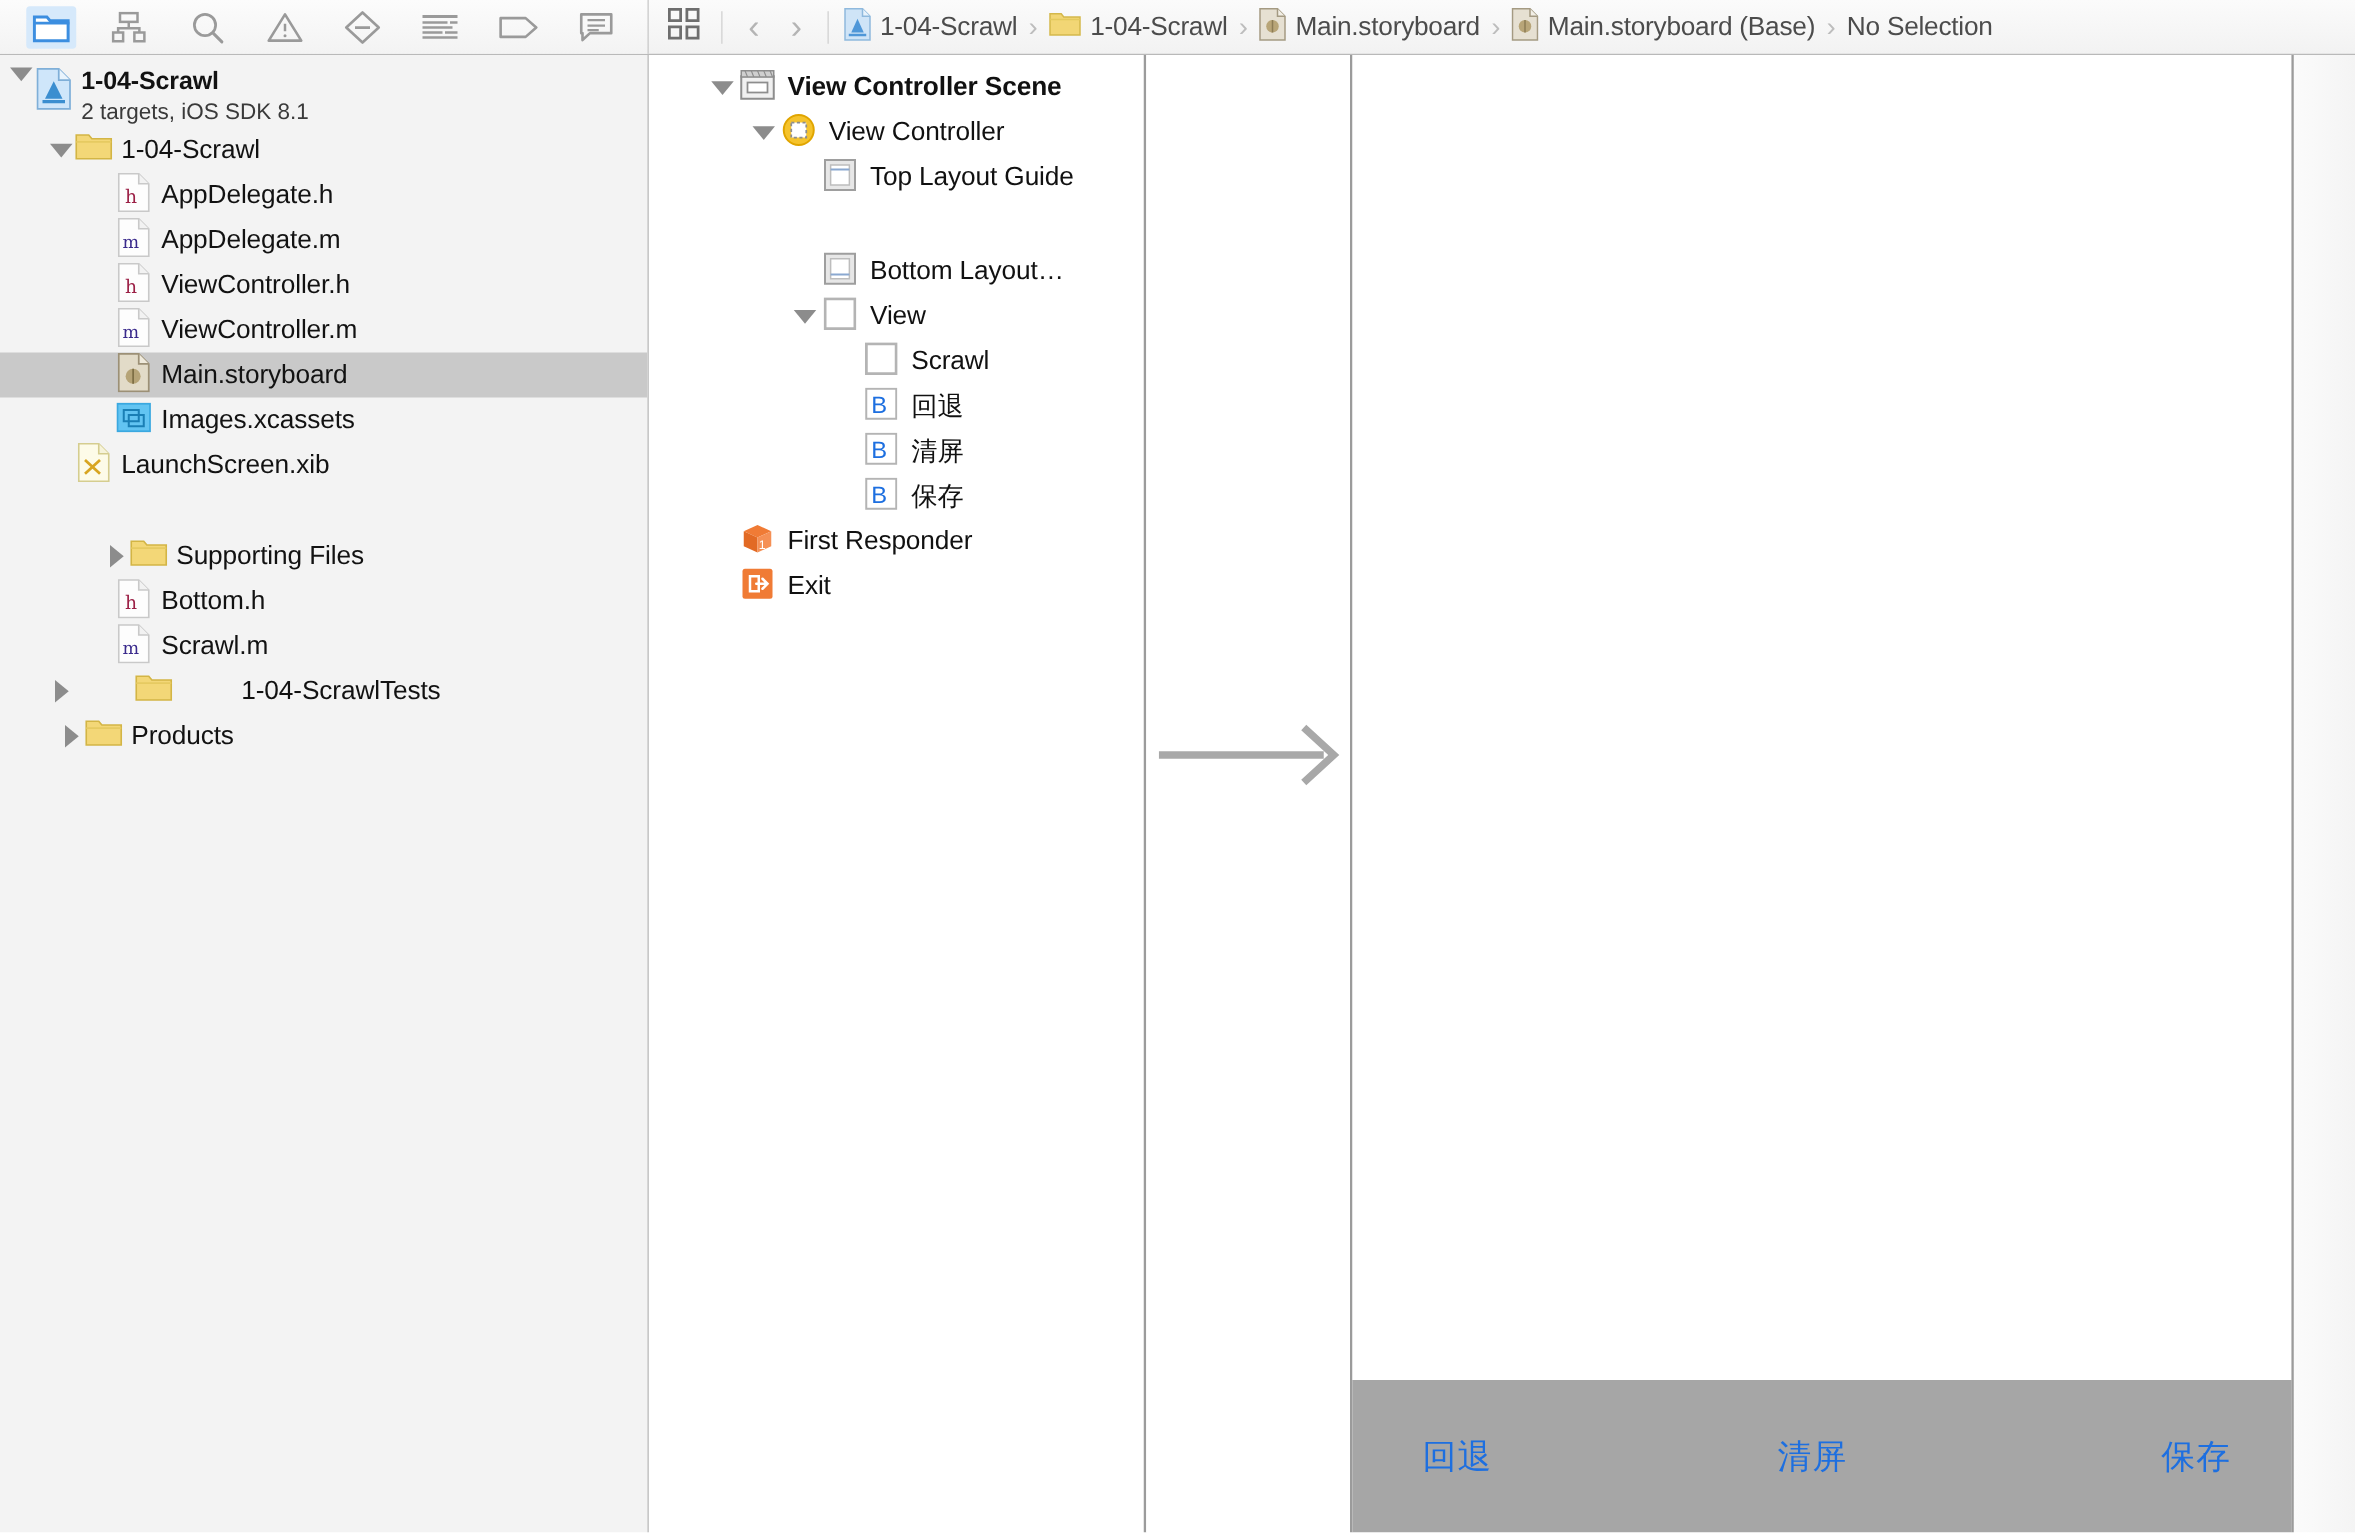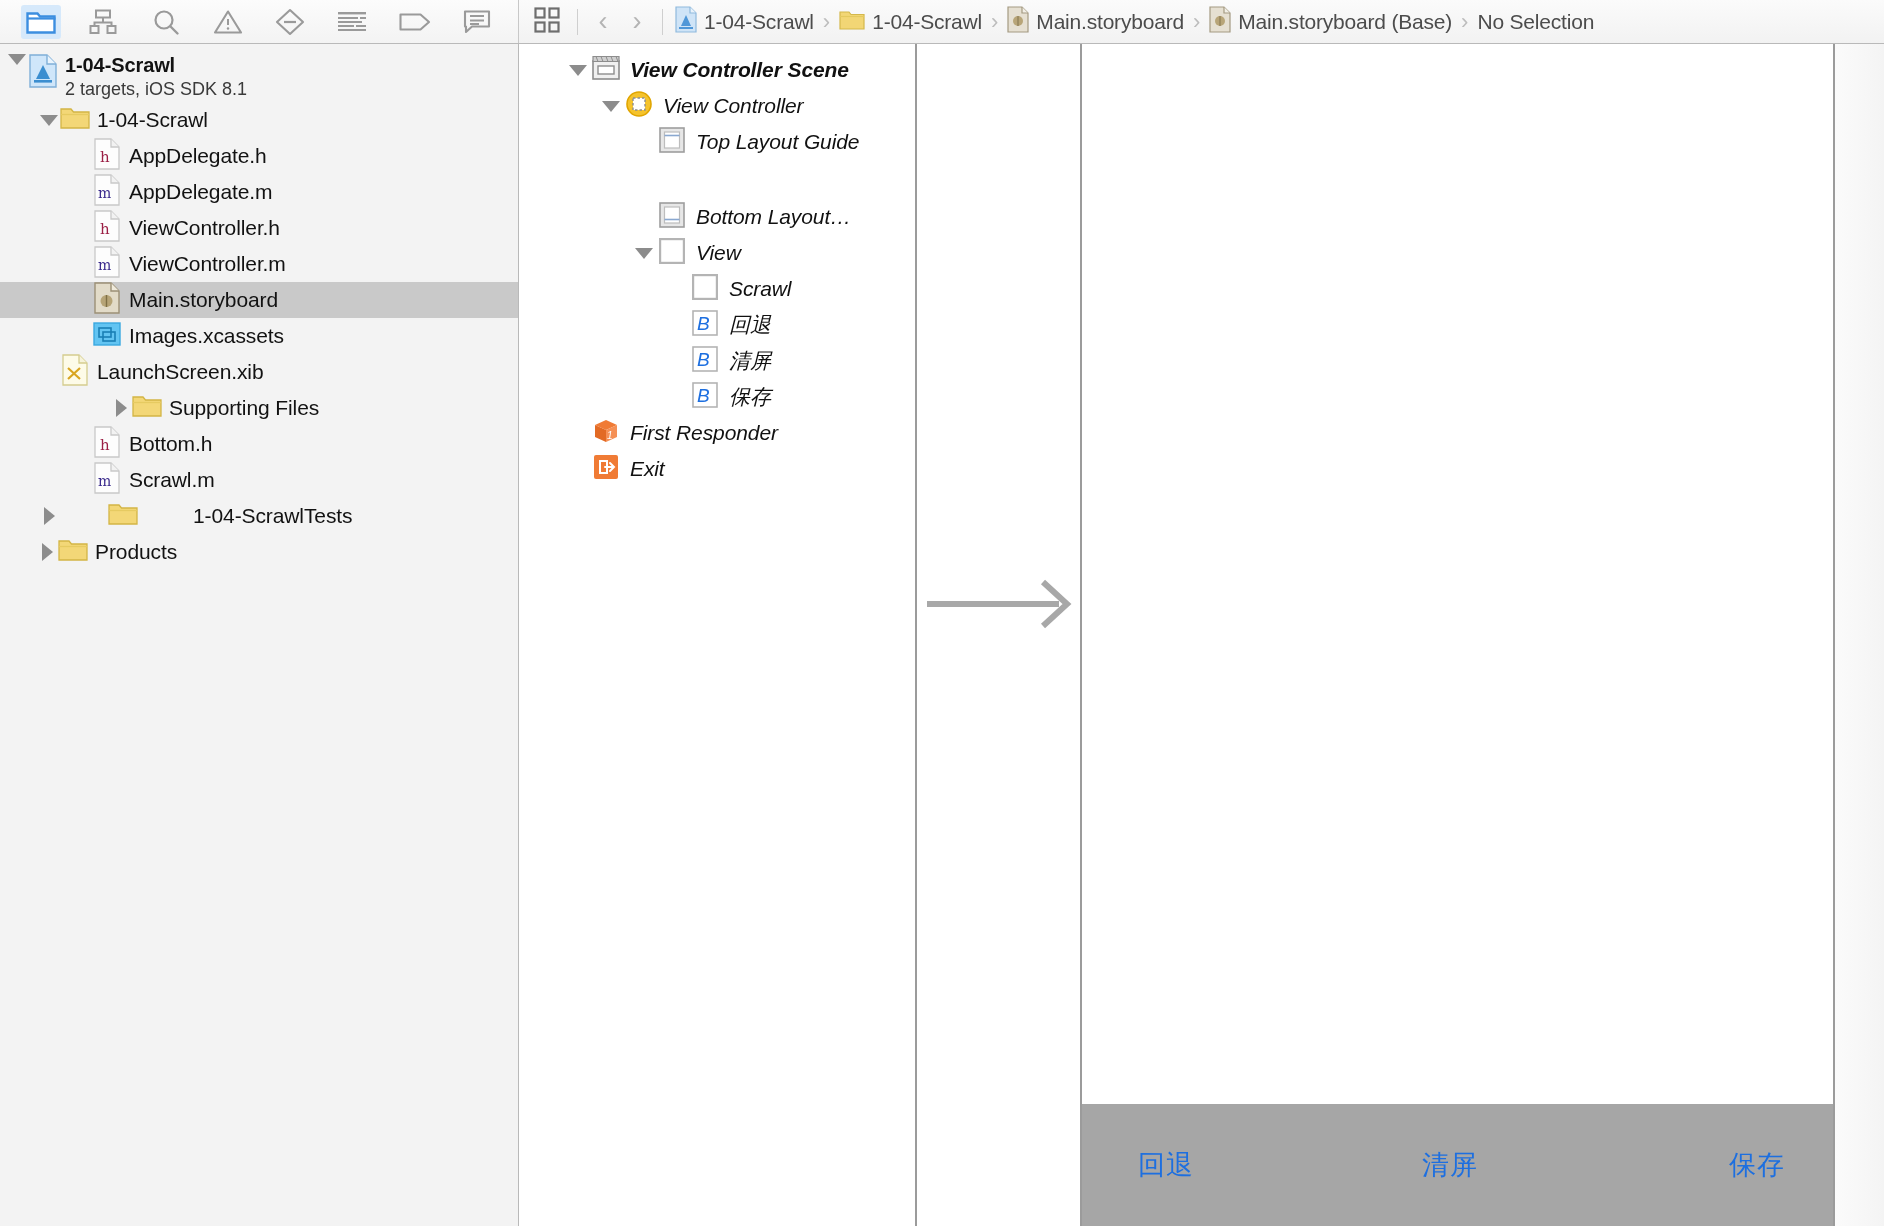--- a/index.html
+++ b/index.html
@@ -139,21 +139,20 @@
     background: #ffffff;
     border-right: 2px solid #9b9b9b;
     padding-top: 8px;
     overflow: hidden;
   }
   .ol-row {
     display: flex; align-items: center;
     height: 36px;
     white-space: nowrap;
     cursor: default;
-    font-style: italic;
   }
   .ol-tw { width: 26px; min-width: 26px; display: flex; align-items: center; justify-content: center; }
   .ol-icon { width: 30px; min-width: 30px; display: flex; align-items: center; justify-content: center; margin-right: 9px; }
   .ol-label { font-size: 21px; color: #111; letter-spacing: -0.1px; }
   .ol-label.bold { font-weight: bold; }
 
   .canvas-wrap { flex: 1; position: relative; background: #ffffff; min-width: 0; display: flex; }
   .canvas-gap { width: 163px; min-width: 163px; position: relative; }
   .segue-arrow {
     position: absolute;
@@ -469,21 +468,21 @@
             <span><svg width="26" height="32" viewBox="0 0 26 32">
         <path d="M1 1h16l8 8v22H1z" fill="#fdfbe8" stroke="#d5cd8f" stroke-width="1.3"></path>
         <path d="M17 1v8h8" fill="#f6f3da" stroke="#d5cd8f" stroke-width="1.3"></path>
         <path d="M6 14l12 11M18 14L6 25" stroke="#d8a521" stroke-width="2.2"></path>
               </svg></span>
           </div>
           <div class="root-text">
             <div class="tree-label">LaunchScreen.xib</div>
           </div>
         </div>
-        <div class="tree-row" style="padding-left: 110px;">
+        <div class="tree-row" style="padding-left: 82px; margin-top: 37px;">
           <div class="twisty">
             <div class="tri-right"></div>
           </div>
           <div class="tree-icon">
             <span><svg width="30" height="25" viewBox="0 0 30 25">
         <path d="M1 3h10l2.5 3H29v16H1z" fill="#f3d777" stroke="#d3b545" stroke-width="1.3"></path>
         <path d="M1 8.5h28" stroke="#e6ca61" stroke-width="1.3"></path>
               </svg></span>
           </div>
           <div class="root-text">
@@ -523,21 +522,21 @@
           <div class="tree-icon">
             <span><svg width="30" height="25" viewBox="0 0 30 25">
         <path d="M1 3h10l2.5 3H29v16H1z" fill="#f3d777" stroke="#d3b545" stroke-width="1.3"></path>
         <path d="M1 8.5h28" stroke="#e6ca61" stroke-width="1.3"></path>
               </svg></span>
           </div>
           <div class="root-text">
             <div class="tree-label">1-04-ScrawlTests</div>
           </div>
         </div>
-        <div class="tree-row" style="padding-left: 36px;">
+        <div class="tree-row" style="padding-left: 46px;">
           <div class="twisty">
             <div class="tri-right"></div>
           </div>
           <div class="tree-icon">
             <span><svg width="30" height="25" viewBox="0 0 30 25">
         <path d="M1 3h10l2.5 3H29v16H1z" fill="#f3d777" stroke="#d3b545" stroke-width="1.3"></path>
         <path d="M1 8.5h28" stroke="#e6ca61" stroke-width="1.3"></path>
               </svg></span>
           </div>
           <div class="root-text">

